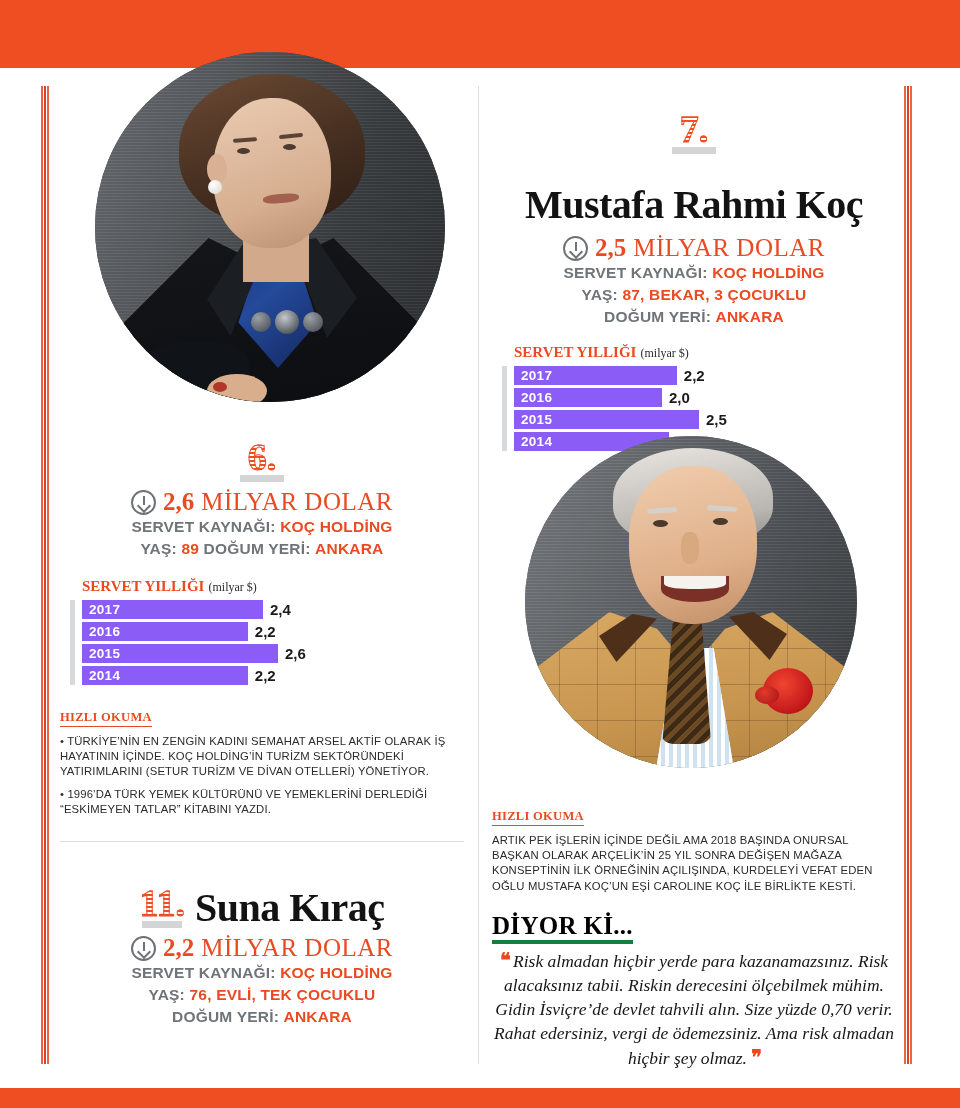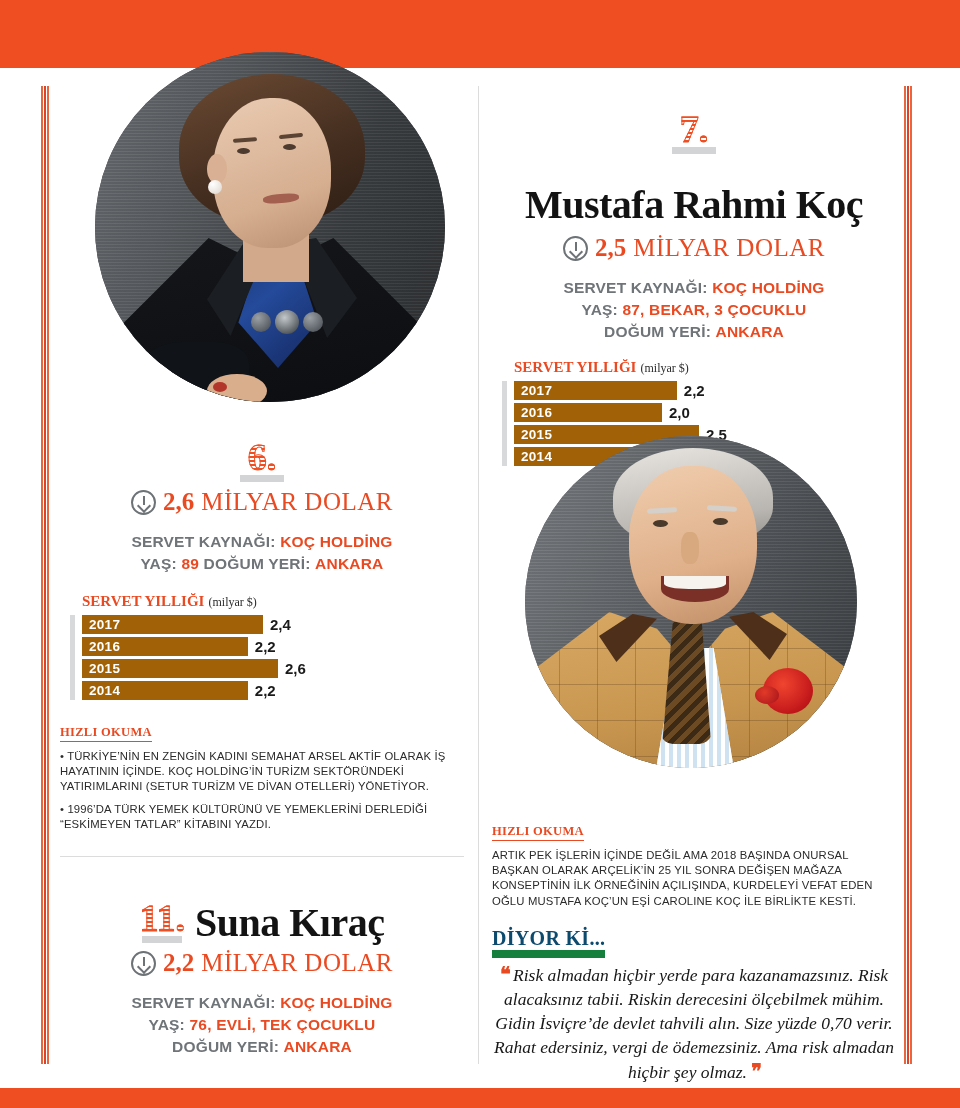--- a/index.html
+++ b/index.html
@@ -161,45 +161,45 @@
     position:relative;flex:0 0 auto;}
   .arrow-circle::before{content:"";position:absolute;left:50%;top:4px;width:2px;height:9px;
     background:#6d7276;transform:translateX(-50%);}
   .arrow-circle::after{content:"";position:absolute;left:50%;top:9px;width:8px;height:8px;
     border-right:2px solid #6d7276;border-bottom:2px solid #6d7276;
     transform:translateX(-50%) rotate(45deg);}
   .wealth-amount{font-family:"Liberation Serif", serif;font-weight:bold;font-size:25px;color:#ea4a22;}
   .wealth-unit{font-family:"Liberation Serif", serif;font-size:25px;color:#ea4a22;letter-spacing:.5px;text-align:right;}
 
   
-  .meta{text-align:center;margin-top:15px;}
+  .meta{text-align:center;margin-top:0;}
   .meta-line{font-size:15.5px;line-height:22px;color:#6f7478;font-weight:600;letter-spacing:.2px;}
   .meta-line b{color:#ea4a22;font-weight:700;}
 
   
   .chart{position:relative;margin-top:18px;padding-left:12px;}
   .chart-rail{position:absolute;left:0;top:22px;bottom:0;width:5px;background:#d7d9db;}
   .chart-head{font-family:"Liberation Serif", serif;font-weight:bold;font-size:15px;color:#ea4a22;
     letter-spacing:.3px;margin-bottom:5px;}
   .chart-head span{font-family:"Liberation Serif", serif;font-weight:normal;font-size:12px;color:#2b2b2b;letter-spacing:0;}
   .bar-row{display:flex;align-items:center;margin-bottom:3px;height:19px;}
-  .bar{height:19px;background:#a16207;display:flex;align-items:center;}
+  .bar{height:19px;background:#8b5cf6;display:flex;align-items:center;}
   .bar-year{color:#ffffff;font-size:13.5px;font-weight:bold;padding-left:7px;letter-spacing:.3px;}
   .bar-val{font-size:15px;font-weight:bold;color:#1a1a1a;margin-left:7px;}
 
   
   .qr{margin-top:22px;}
   .qr-title{font-family:"Liberation Serif", serif;font-weight:bold;font-size:12.5px;color:#ea4a22;
     border-bottom:1.5px solid #ea4a22;display:inline-block;letter-spacing:.3px;padding-bottom:1px;}
   .qr-p{font-size:11.3px;line-height:15.2px;color:#2b2b2b;margin-top:7px;letter-spacing:.15px;}
 
   
   .quote-block{margin-top:18px;}
-  .quote-title{font-family:"Liberation Serif", serif;font-weight:bold;font-size:20px;color:#0c4a6e;
-    border-bottom:8px solid #15803d;display:inline-block;letter-spacing:.3px;}
+  .quote-title{font-family:"Liberation Serif", serif;font-weight:bold;font-size:25px;color:#000000;
+    border-bottom:4px solid #15803d;display:inline-block;letter-spacing:.3px;}
   .quote-text{font-family:"Liberation Serif", serif;font-style:italic;font-size:17.5px;line-height:24px;
     color:#171717;margin-top:4px;text-align:center;}
   .qmark{color:#ea4a22;font-style:normal;font-weight:bold;font-size:20px;letter-spacing:-2px;}
 
   
   .hdivider{height:1px;background:#dcdcdc;margin:24px 0 0 0;}
 </style>
 </head>
 <body>
 

